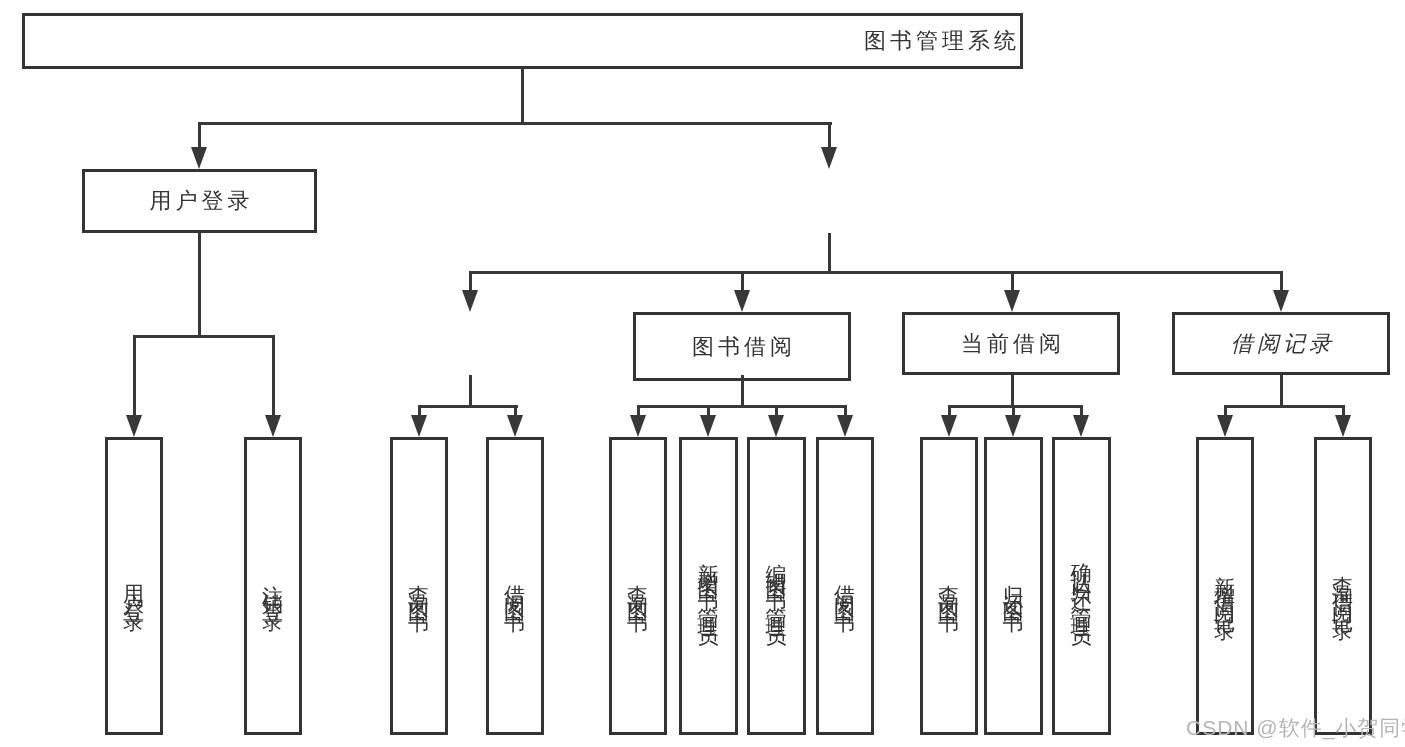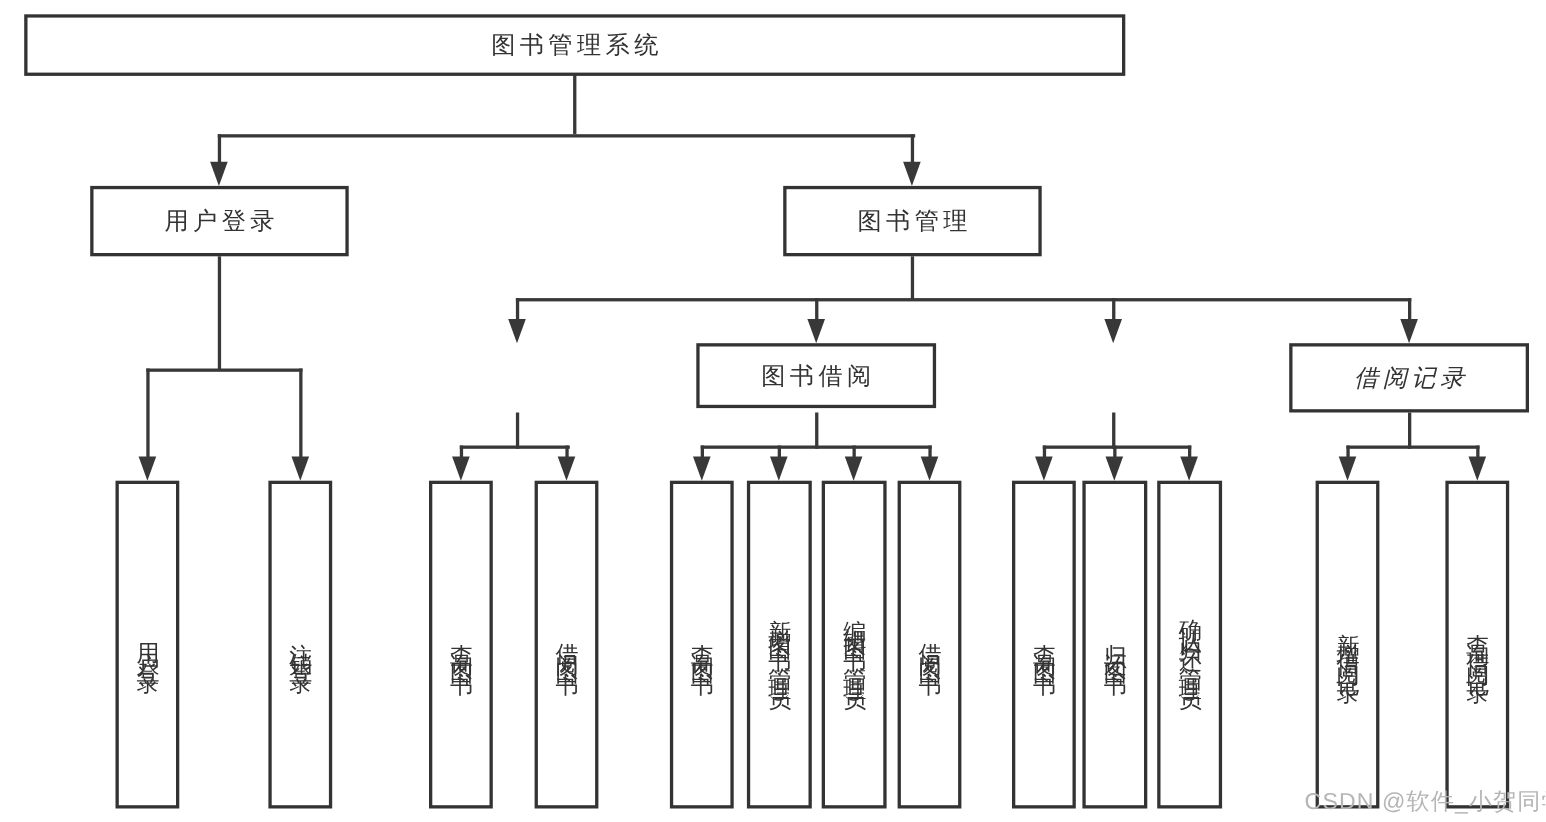--- a/index.html
+++ b/index.html
@@ -60,40 +60,37 @@
     letter-spacing: 1px;
     color: #b5b5b5;
     white-space: nowrap;
   }
 </style>
 </head>
 <body>
 
 <div id="canvas">
 
-  <div class="node" style="left:22px; top:13px; width:1001px; height:56px;">
+  <div class="node" style="left:22px; top:13px; width:1001px; height:56px;justify-content:flex-end;">
     <span class="h-label">图书管理系统</span>
   </div>
 
   <div>
     <div class="line" style="left:521px; top:68px; width:3px; height:54px;"></div>
     <div class="line" style="left:198px; top:122px; width:634px; height:3px;"></div>
     <div class="line" style="left:198px; top:122px; width:3px; height:27px;"></div>
     <div class="arrow-head" style="left:191px; top:147px;"></div>
     <div class="line" style="left:828px; top:122px; width:3px; height:27px;"></div>
     <div class="arrow-head" style="left:821px; top:147px;"></div>
   </div>
 
   <div class="node" style="left:82px; top:169px; width:235px; height:64px;">
     <span class="h-label">用户登录</span>
   </div>
 
-  <div class="node" style="left:712px; top:169px; width:235px; height:64px;">
-    <span class="h-label">图书管理</span>
-  </div>
 
   <div>
     <div class="line" style="left:198px; top:233px; width:3px; height:104px;"></div>
     <div class="line" style="left:133px; top:335px; width:142px; height:3px;"></div>
     <div class="line" style="left:133px; top:335px; width:3px; height:82px;"></div>
     <div class="arrow-head" style="left:126px; top:415px;"></div>
     <div class="line" style="left:272px; top:335px; width:3px; height:82px;"></div>
     <div class="arrow-head" style="left:265px; top:415px;"></div>
   </div>
 
@@ -104,24 +101,27 @@
     <div class="arrow-head" style="left:462px; top:290px;"></div>
     <div class="line" style="left:741px; top:271px; width:3px; height:21px;"></div>
     <div class="arrow-head" style="left:734px; top:290px;"></div>
     <div class="line" style="left:1011px; top:271px; width:3px; height:21px;"></div>
     <div class="arrow-head" style="left:1004px; top:290px;"></div>
     <div class="line" style="left:1280px; top:271px; width:3px; height:21px;"></div>
     <div class="arrow-head" style="left:1273px; top:290px;"></div>
   </div>
 
 
-  <div class="node" style="left:633px; top:312px; width:218px; height:59px;">
+  <div class="node" style="left:633px; top:312px; width:218px; height:69px;">
     <span class="h-label">图书借阅</span>
   </div>
 
+  <div class="node" style="left:902px; top:312px; width:218px; height:63px;">
+    <span class="h-label">当前借阅</span>
+  </div>
 
   <div class="node" style="left:1172px; top:312px; width:218px; height:63px;font-style:italic;">
     <span class="h-label">借阅记录</span>
   </div>
 
   <div>
     <div class="line" style="left:469px; top:375px; width:3px; height:33px;"></div>
     <div class="line" style="left:418px; top:405px; width:100px; height:3px;"></div>
     <div class="line" style="left:418px; top:405px; width:3px; height:12px;"></div>
     <div class="arrow-head" style="left:411px; top:415px;"></div>

